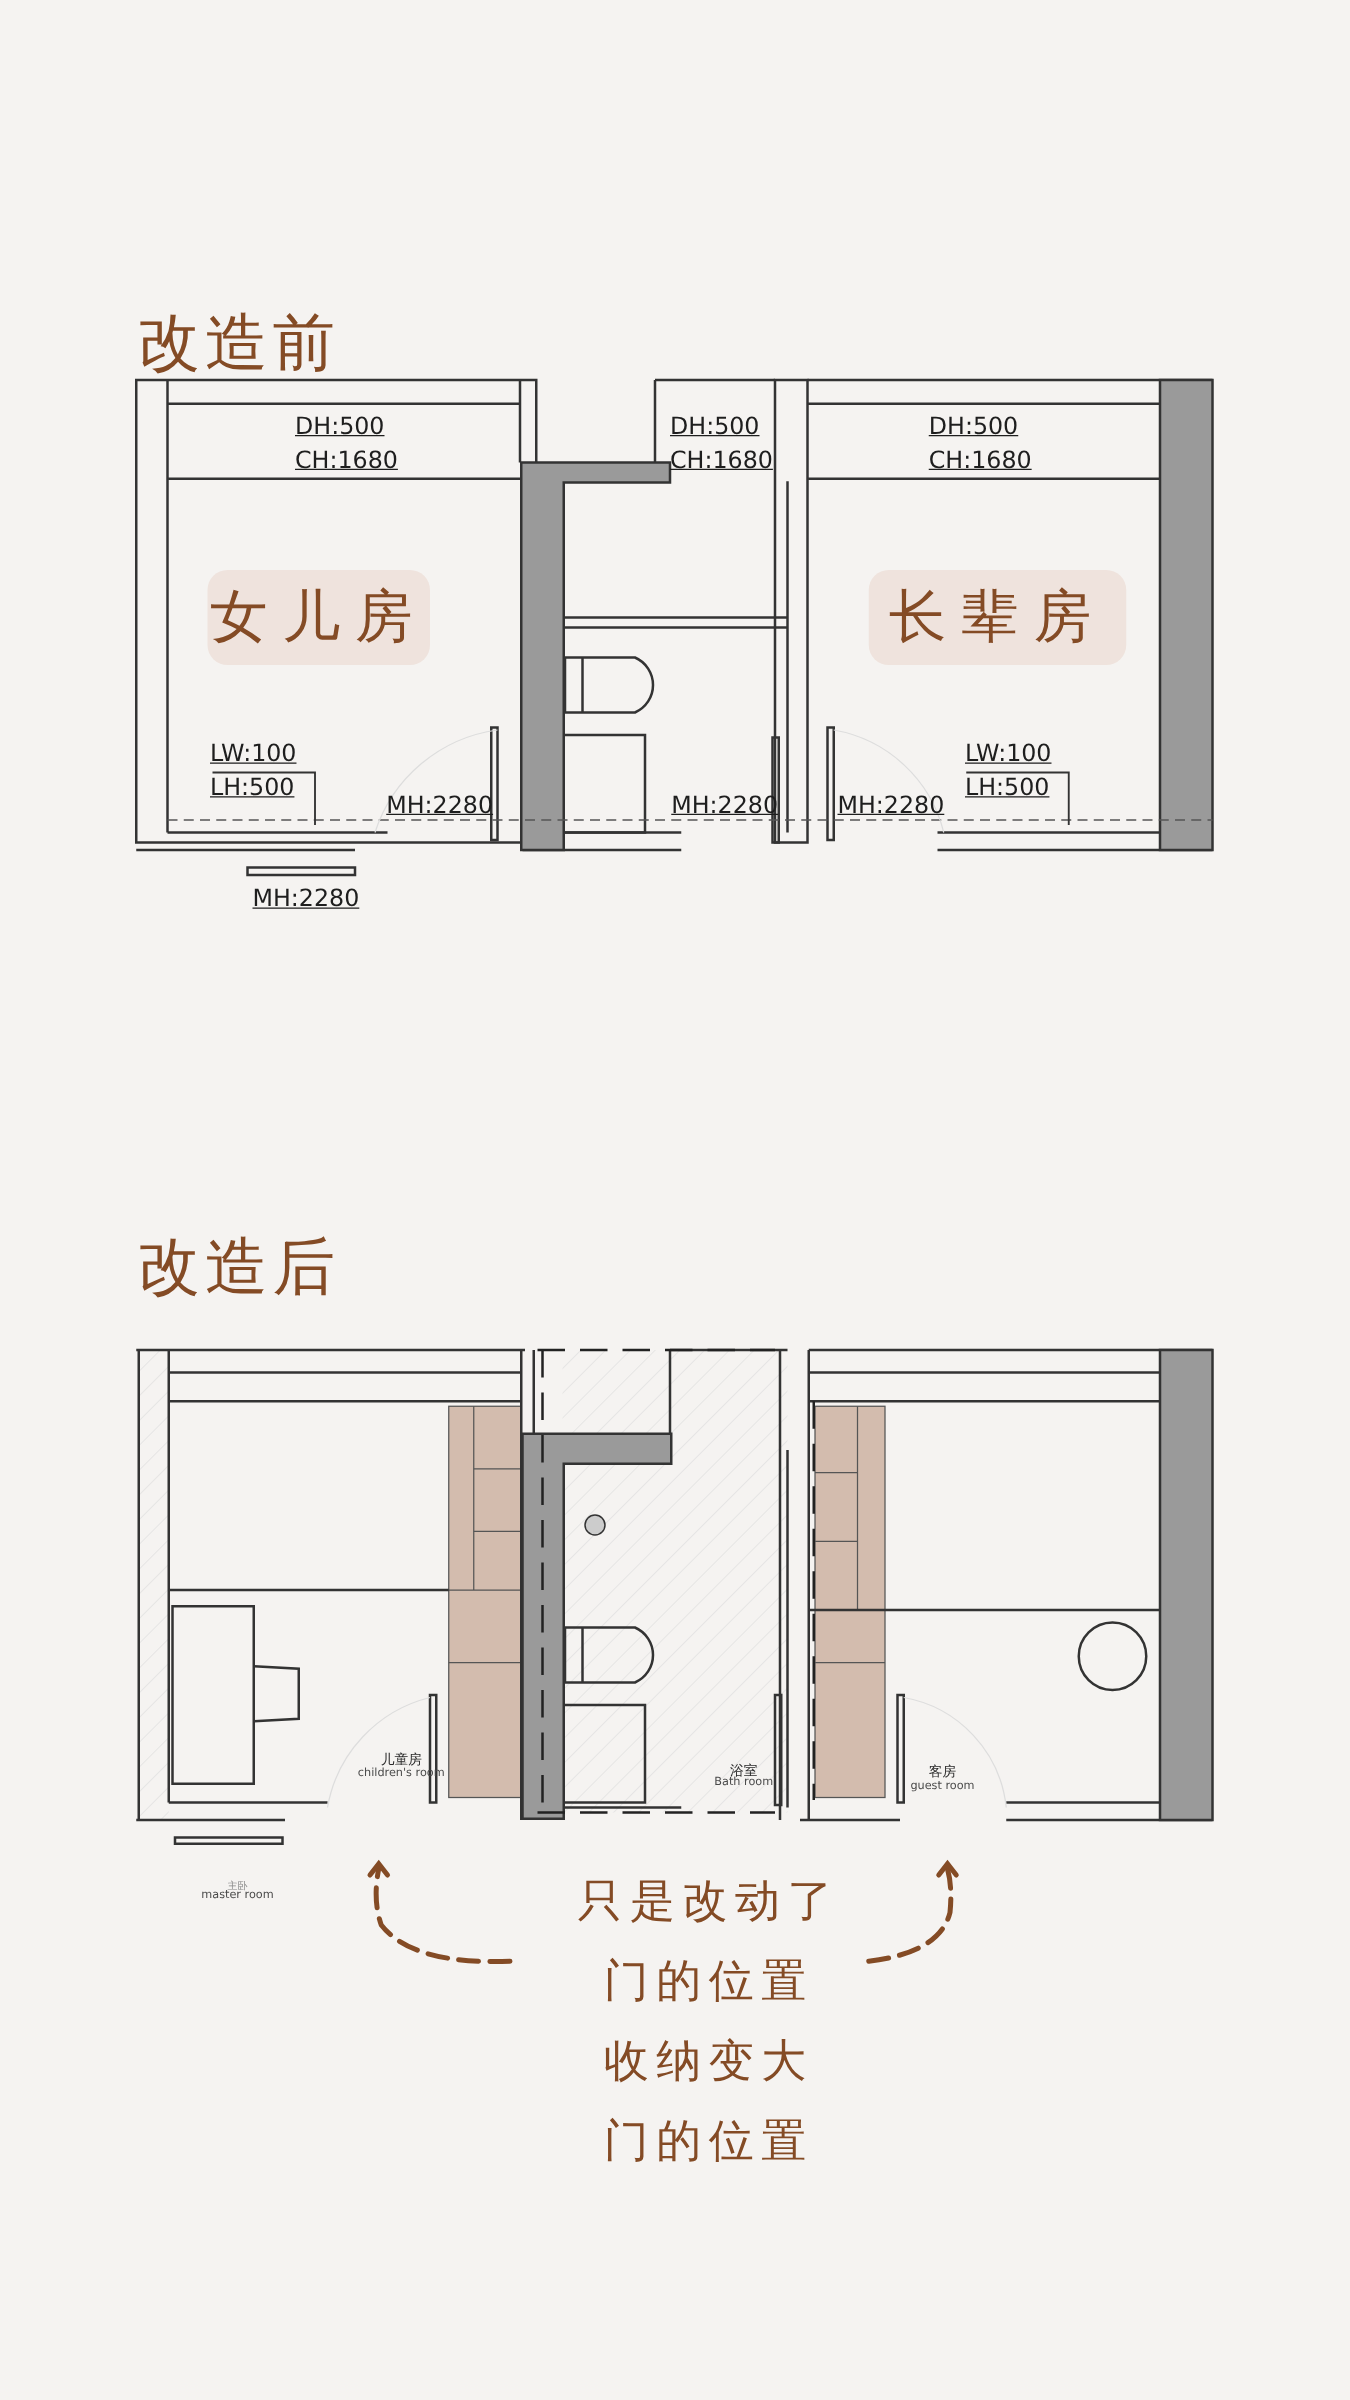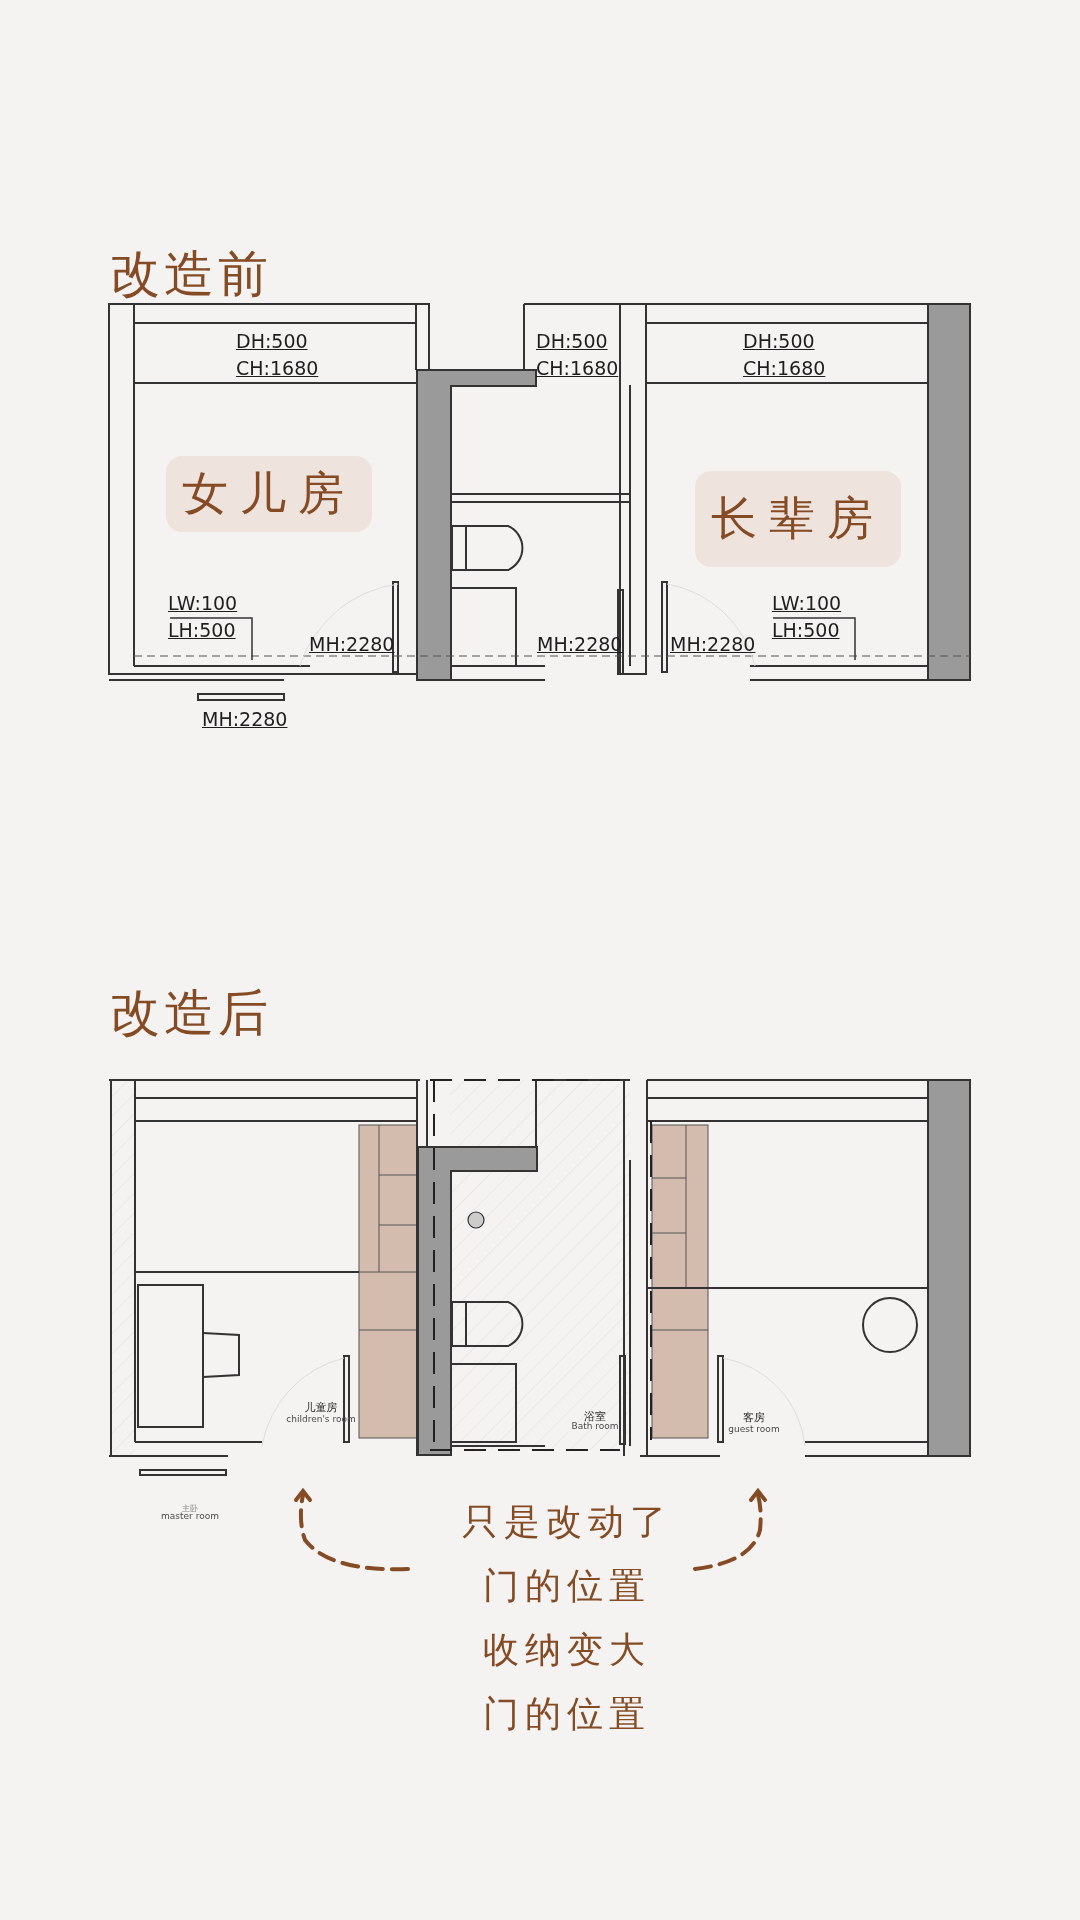--- a/index.html
+++ b/index.html
@@ -69,24 +69,24 @@
   <path d="M667 584 A110 110 0 0 1 755 666" fill="none" stroke="#ddd" stroke-width="1"></path>
 </svg>
 
 <div class="lbl" style="left:236px; top:328px;">DH:500</div>
 <div class="lbl" style="left:236px; top:355px;">CH:1680</div>
 <div class="lbl" style="left:536px; top:328px;">DH:500</div>
 <div class="lbl" style="left:536px; top:355px;">CH:1680</div>
 <div class="lbl" style="left:743px; top:328px;">DH:500</div>
 <div class="lbl" style="left:743px; top:355px;">CH:1680</div>
 
-<div class="room-badge" style="left:166px; top:456px; width:206px; height:76px;">
+<div class="room-badge" style="left:166px; top:456px; width:178px; height:76px;">
     <span>女儿房</span>
   </div>
-<div class="room-badge" style="left:695px; top:456px; width:206px; height:96px;margin-top:15px;">
+<div class="room-badge" style="left:695px; top:456px; width:206px; height:76px;">
     <span>长辈房</span>
   </div>
 
 <div class="lbl" style="left:168px; top:590px;">LW:100</div>
 <div class="lbl" style="left:168px; top:617px;">LH:500</div>
 <div class="lbl" style="left:309px; top:631px;">MH:2280</div>
 <div class="lbl" style="left:202px; top:706px;">MH:2280</div>
 <div class="lbl" style="left:537px; top:631px;">MH:2280</div>
 <div class="lbl" style="left:670px; top:631px;">MH:2280</div>
 <div class="lbl" style="left:772px; top:590px;">LW:100</div>

